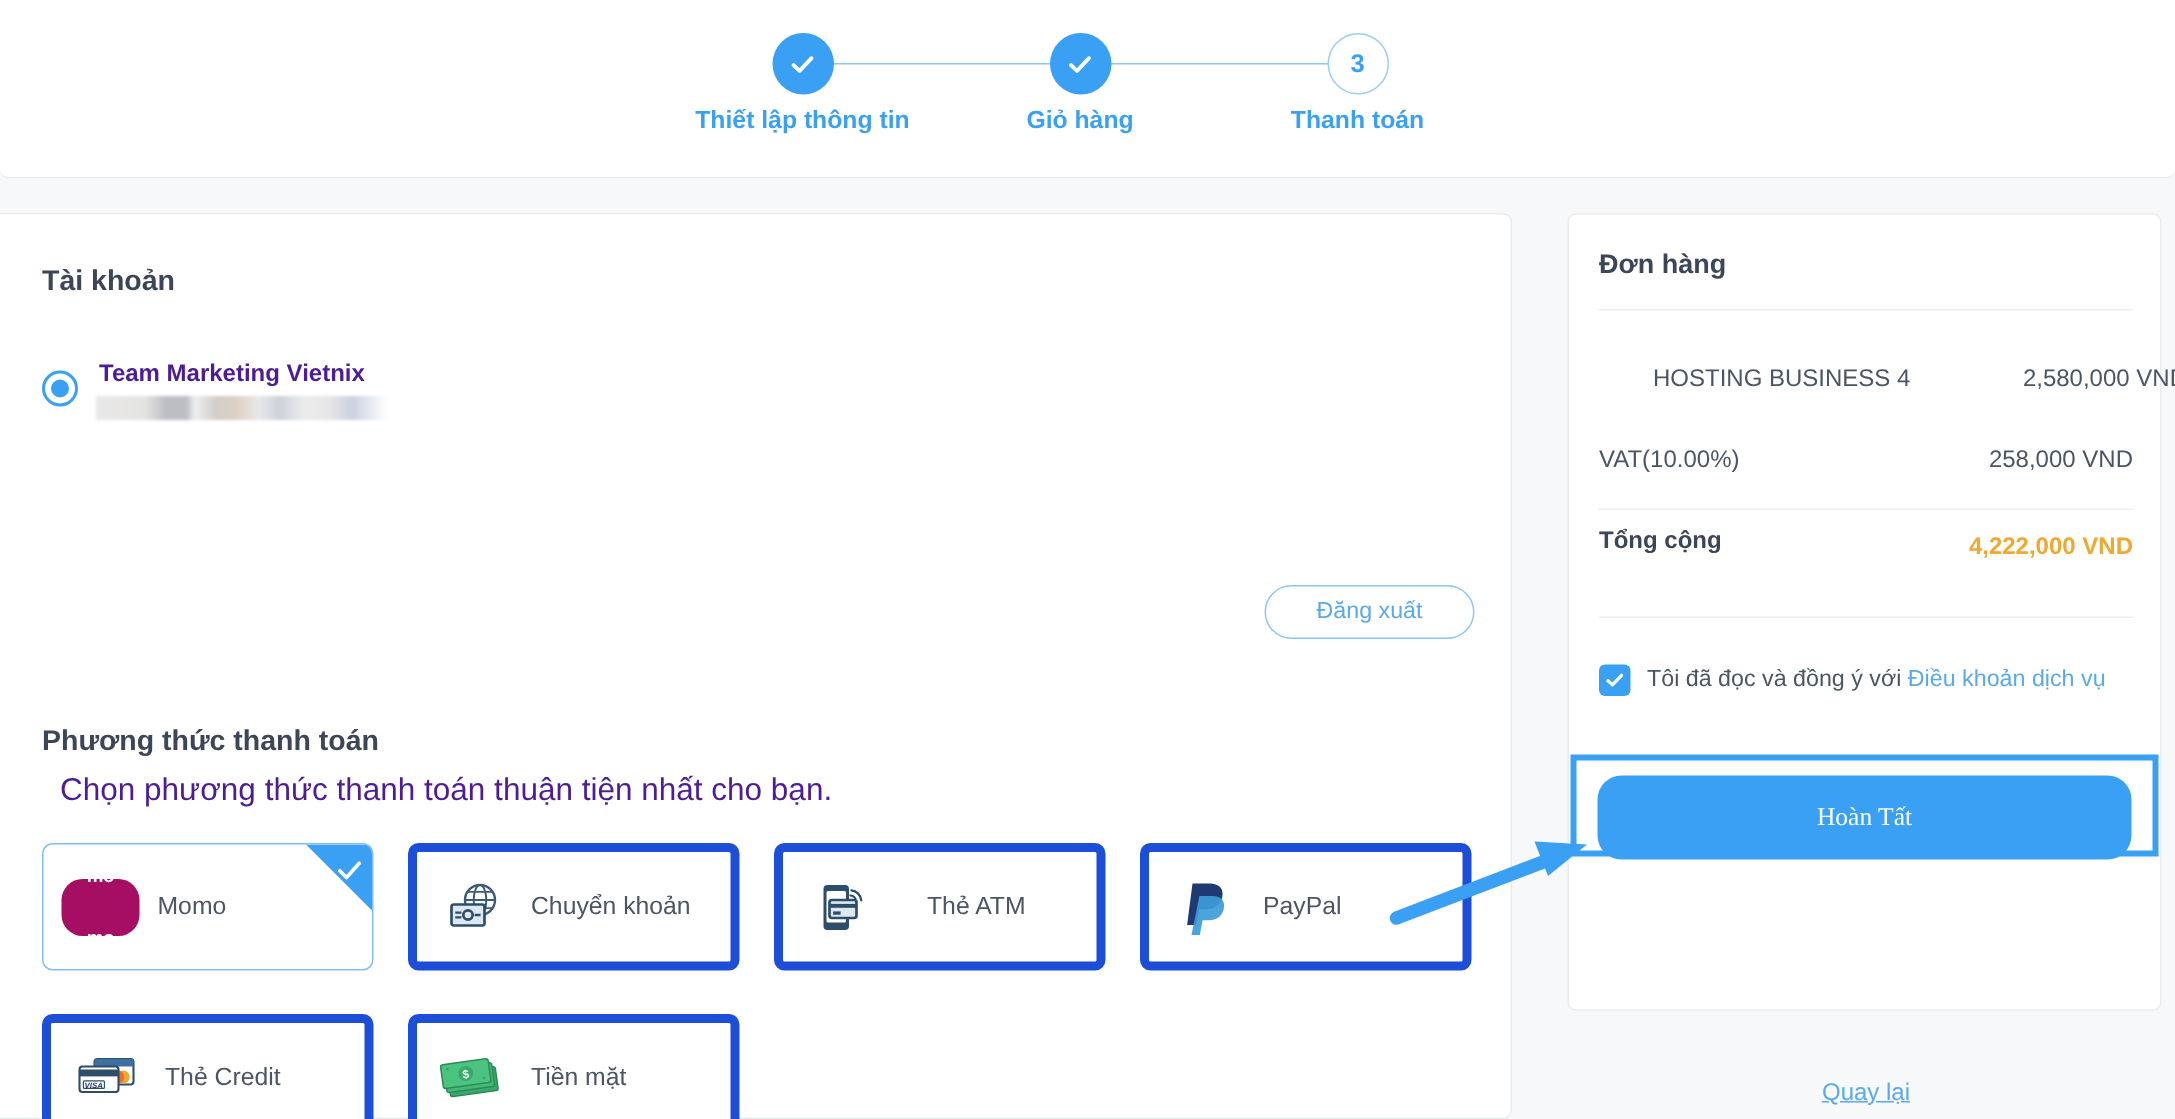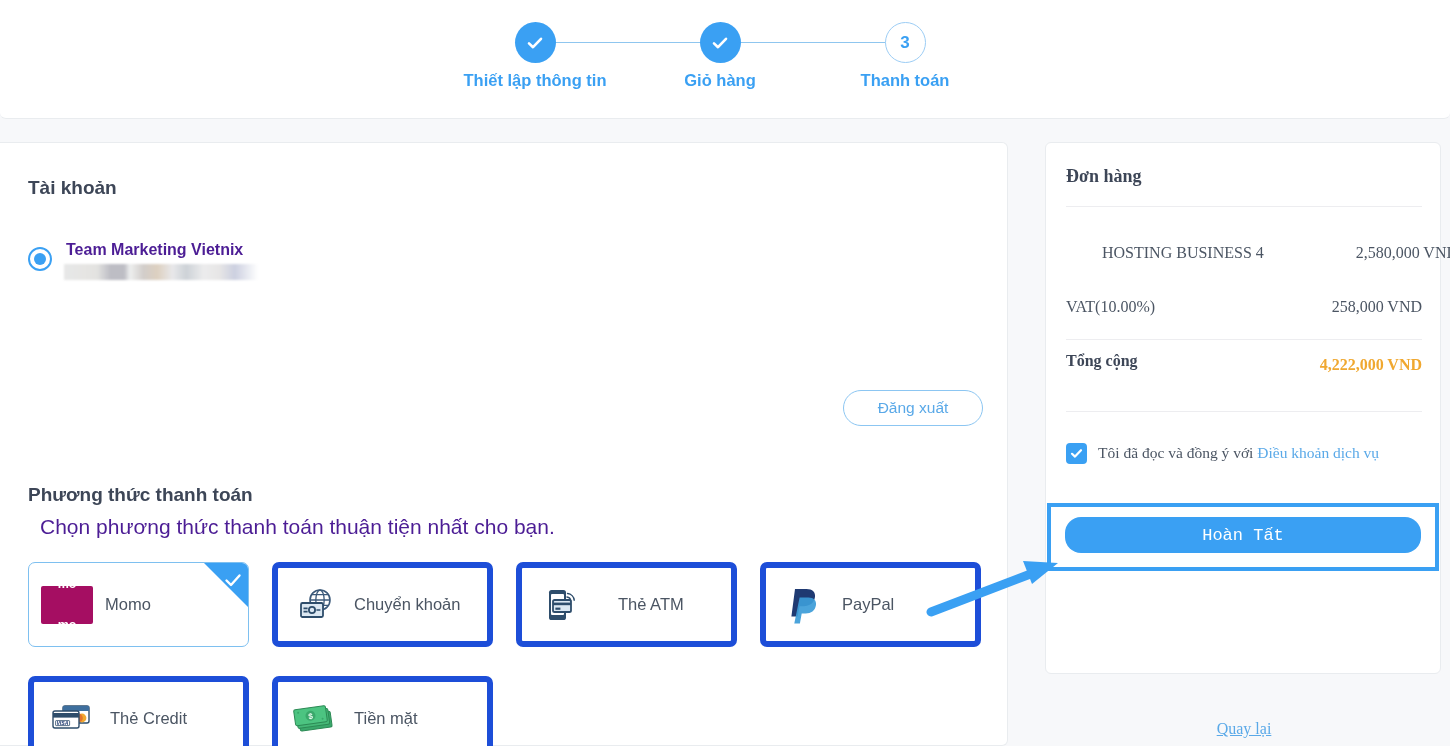--- a/index.html
+++ b/index.html
@@ -138,37 +138,36 @@
   }
   .c-0 { left: 0px;   top: 0px; }
   .c-1 { left: 244px; top: 0px; }
   .c-2 { left: 488px; top: 0px; gap: 20px; }
   .c-3 { left: 732px; top: 0px; }
   .c-4 { left: 0px;   top: 114px; }
   .c-5 { left: 244px; top: 114px; }
 
   
   .momo-logo {
-    width: 52px; height: 38px; border-radius: 2px;
+    width: 52px; height: 38px; border-radius: 14px;
     background: #a50e62;
     display: flex; flex-direction: column;
     align-items: center; justify-content: center;
     color: #fff; font-size: 12.5px; font-weight: bold;
     line-height: 1.0; letter-spacing: -0.2px; gap: 28px;
   }
   .momo-logo span { display: block; }
 
   
   .right-card {
     position: absolute; left: 1045px; top: 142px;
     width: 396px; height: 532px;
     background: #fff;
     border: 1px solid #e9ecef;
     border-radius: 6px;
-    font-family: Liberation Serif, serif;
   }
   .order-title {
     position: absolute; left: 20px; top: 23px;
     font-size: 18px; font-weight: bold; color: #3d4657;
   }
   .hr {
     position: absolute; left: 20px; width: 356px; height: 1px;
     background: #ededf0;
   }
   .hr-1 { top: 63px; }
@@ -203,24 +202,24 @@
   .agree-text { display: block; padding-left: 32px; }
   .agree-text a { color: #5aa9e8; text-decoration: none; }
 
   .submit-wrap {
     position: absolute; left: 1047px; top: 503px;
     width: 392px; height: 68px;
     border: 4px solid #3aa0f3; background: #fff;
   }
   .submit-btn {
     position: absolute; left: 14px; top: 10px;
-    width: 356px; height: 36px;
+    width: 356px; height: 56px;
     background: #3aa0f3; border: none; border-radius: 16px;
     color: #fff; font-size: 17px;
-    font-family: Liberation Mono, monospace;
+    font-family: Liberation Serif, serif;
     cursor: pointer;
   }
   .back-link {
     position: absolute; left: 20px; top: 577px;
     width: 356px; text-align: center;
     font-size: 16px; color: #5aa9e8; text-decoration: underline;
     cursor: pointer;
   }
 
   .arrow-svg {

